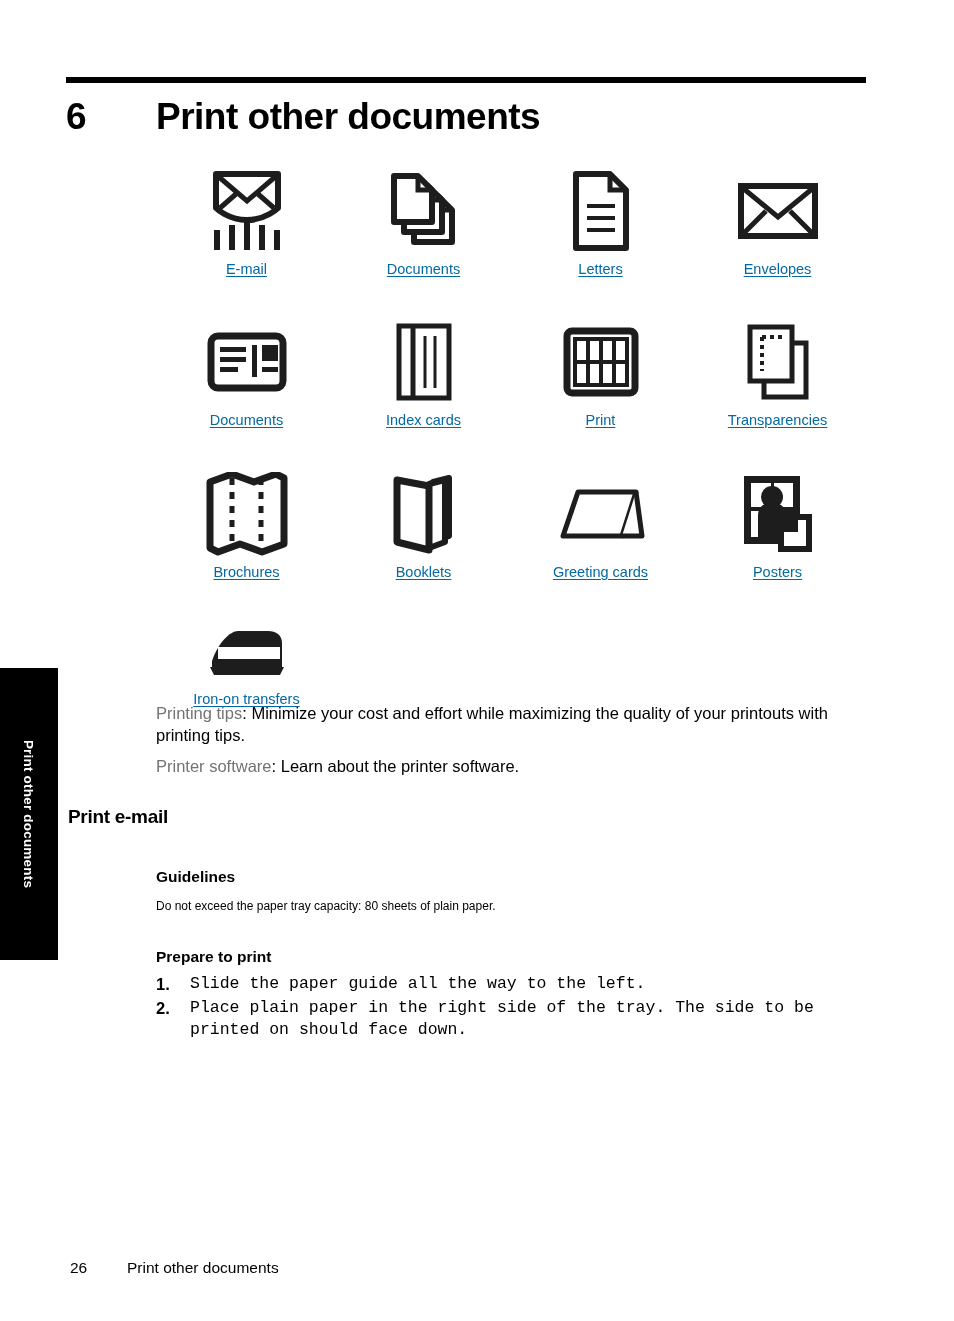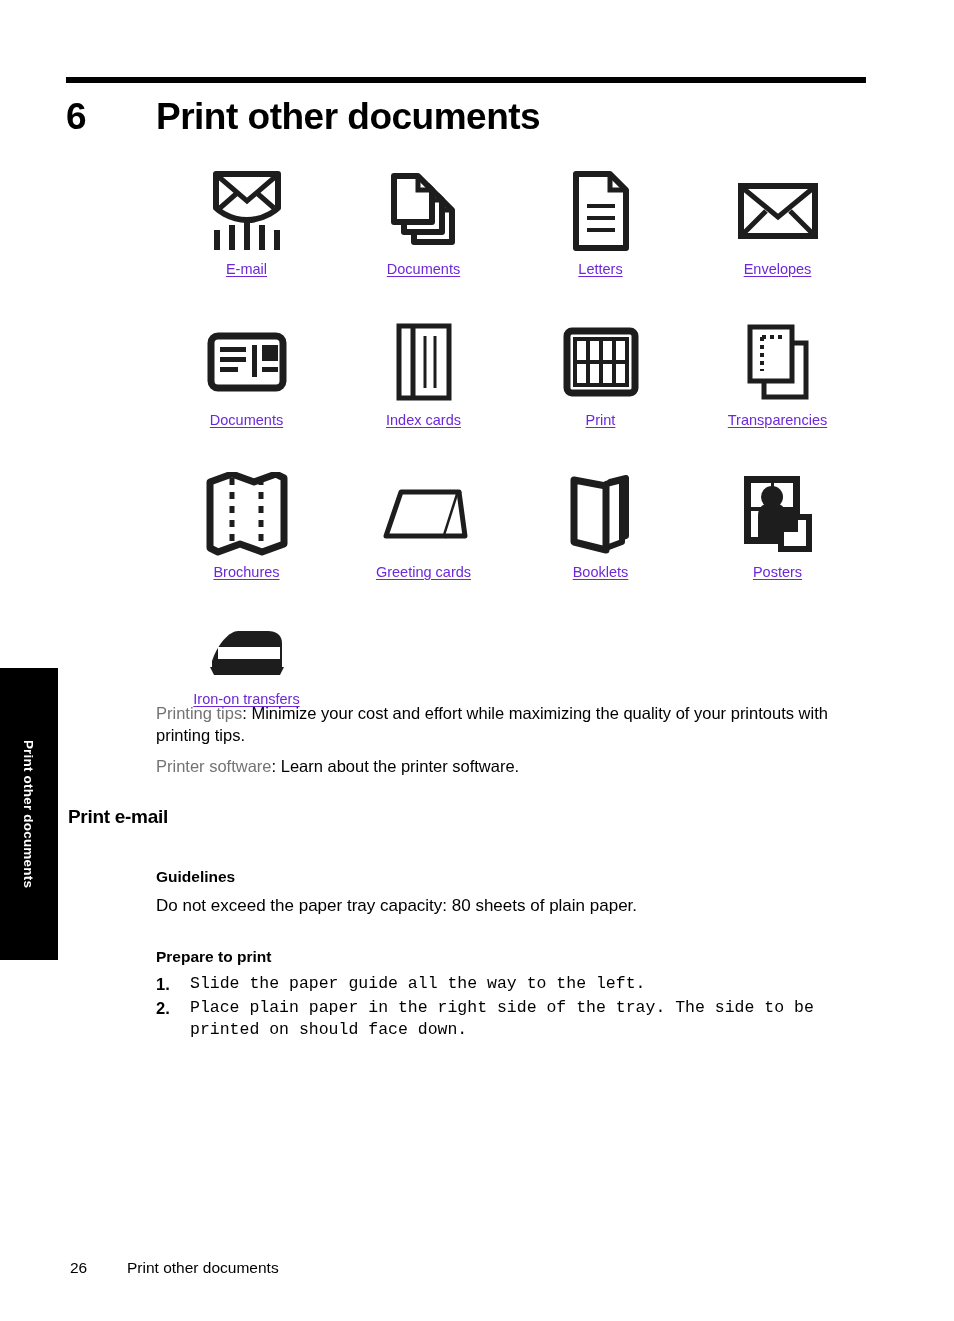--- a/index.html
+++ b/index.html
@@ -68,21 +68,21 @@
   }
   .icon-box {
     height: 90px;
     display: flex;
     align-items: center;
     justify-content: center;
   }
   .icon-label {
     font-size: 14.5px;
     line-height: 18px;
-    color: #6d28d9;
+    color: #0369a1;
     text-decoration: underline;
     text-underline-offset: 2px;
     margin-top: 4px;
     white-space: nowrap;
     cursor: pointer;
   }
   .icon-row-2 { margin-top: 39px; }
   .icon-row-3 { margin-top: 40px; }
   .icon-row-4 { margin-top: 37px; }
   .icon-row-4 .icon-box { height: 68px; }
@@ -118,21 +118,21 @@
     left: 156px;
     font-size: 15.5px;
     font-weight: bold;
   }
   #guidelines-head { top: 868px; }
   #prepare-head { top: 948px; }
 
   .body-text {
     position: absolute;
     left: 156px;
-    font-size: 17px;
+    font-size: 12px;
     line-height: 22px;
     width: 718px;
   }
   #guidelines-body { top: 895px; }
 
   
   .steps {
     position: absolute;
     left: 156px;
     top: 973px;
@@ -320,37 +320,37 @@
           <path d="M6 10 L28 2 L50 10 L72 2 L80 6 L80 72 L58 80 L36 72 L14 80 L6 76 Z" fill="#fff" stroke="#1d1d1d" stroke-width="7" stroke-linejoin="round"></path>
           <line x1="28" y1="6" x2="28" y2="76" stroke="#1d1d1d" stroke-width="5" stroke-dasharray="7 7"></line>
           <line x1="57" y1="6" x2="57" y2="76" stroke="#1d1d1d" stroke-width="5" stroke-dasharray="7 7"></line>
         </svg>
       </div>
       <span class="icon-label">Brochures</span>
     </div>
 
     <div class="icon-cell">
       <div class="icon-box">
-        <svg width="90" height="60" viewBox="0 0 90 60">
-          <path d="M7 52 L22 8 L80 8 L66 52 Z" fill="#fff" stroke="#1d1d1d" stroke-width="5" stroke-linejoin="round"></path>
-          <path d="M80 8 L86 52 L66 52" fill="#fff" stroke="#1d1d1d" stroke-width="5" stroke-linejoin="round"></path>
-        </svg>
-      </div>
-      <span class="icon-label">Greeting cards</span>
-    </div>
-
-    <div class="icon-cell">
-      <div class="icon-box">
         <svg width="70" height="84" viewBox="0 0 70 84">
           <path d="M44 10 L60 6 L60 64 L44 70 Z" fill="#fff" stroke="#1d1d1d" stroke-width="6" stroke-linejoin="round"></path>
           <path d="M40 12 L56 8 L56 70 L40 76 Z" fill="#fff" stroke="#1d1d1d" stroke-width="6" stroke-linejoin="round"></path>
           <path d="M8 8 L40 14 L40 78 L8 70 Z" fill="#fff" stroke="#1d1d1d" stroke-width="7" stroke-linejoin="round"></path>
         </svg>
       </div>
       <span class="icon-label">Booklets</span>
+    </div>
+
+    <div class="icon-cell">
+      <div class="icon-box">
+        <svg width="90" height="60" viewBox="0 0 90 60">
+          <path d="M7 52 L22 8 L80 8 L66 52 Z" fill="#fff" stroke="#1d1d1d" stroke-width="5" stroke-linejoin="round"></path>
+          <path d="M80 8 L86 52 L66 52" fill="#fff" stroke="#1d1d1d" stroke-width="5" stroke-linejoin="round"></path>
+        </svg>
+      </div>
+      <span class="icon-label">Greeting cards</span>
     </div>
 
     <div class="icon-cell">
       <div class="icon-box">
         <svg width="76" height="84" viewBox="0 0 76 84">
           <rect x="4" y="4" width="56" height="68" fill="#1d1d1d"></rect>
           <rect x="11" y="11" width="20" height="24" fill="#ffffff"></rect>
           <rect x="34" y="11" width="19" height="24" fill="#ffffff"></rect>
           <rect x="11" y="39" width="20" height="26" fill="#ffffff"></rect>
           <circle cx="32" cy="25" r="11" fill="#1d1d1d"></circle>

